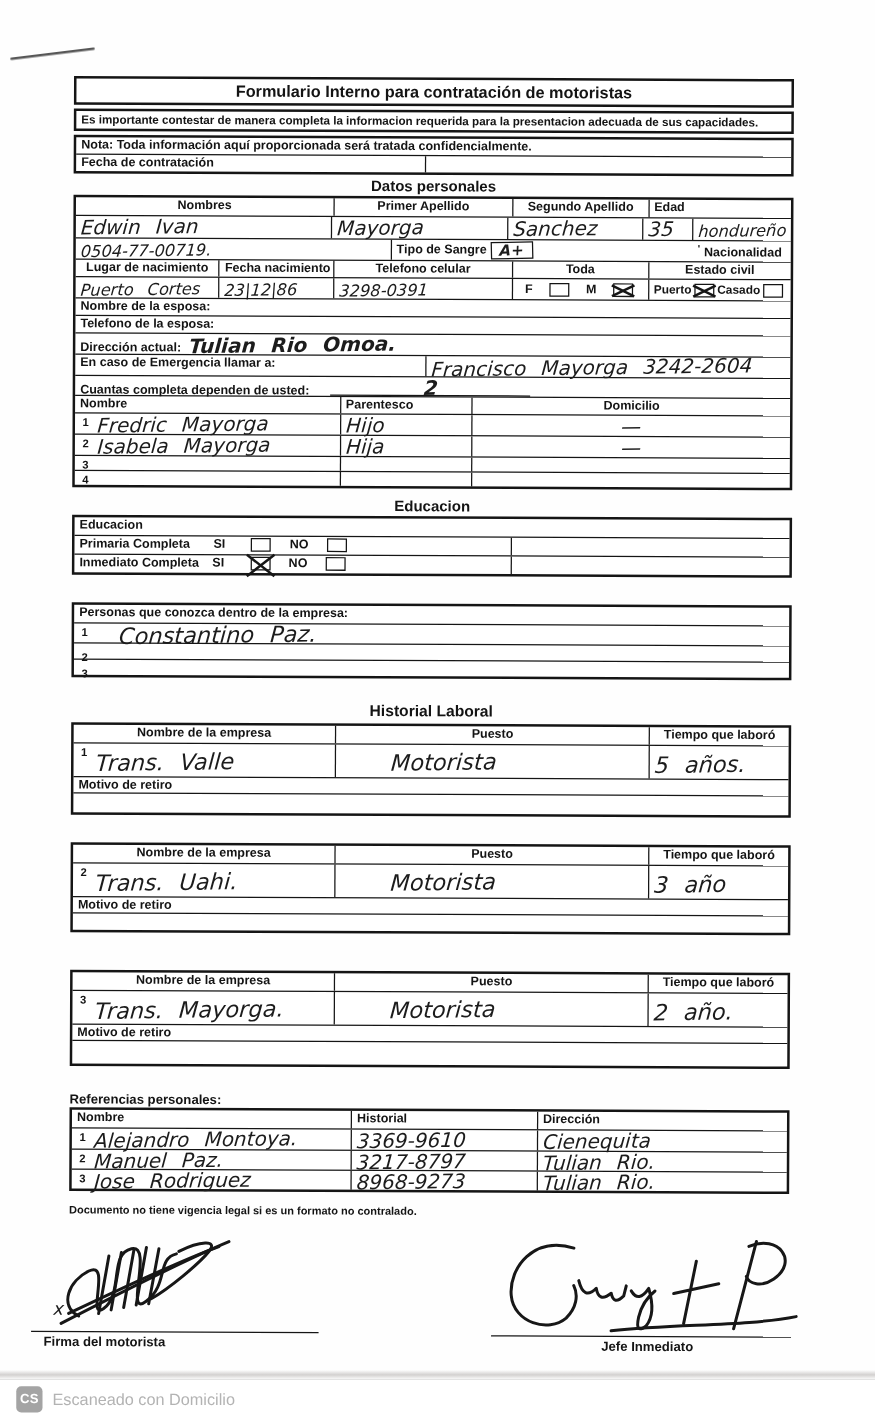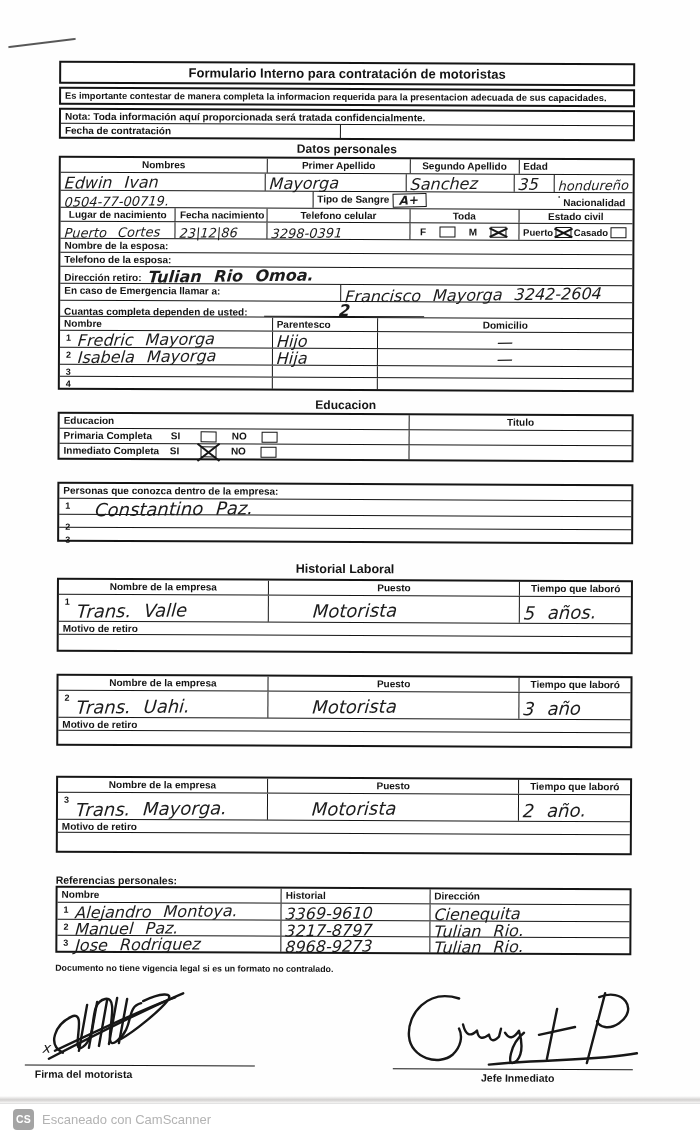--- a/index.html
+++ b/index.html
@@ -129,21 +129,21 @@
         </div>
       </div>
       <div class="row" style="height:14px;">
           <div class="cell lbl" style="flex:1;">Nombre de la esposa:</div>
         </div>
       <div class="row" style="height:14px;">
           <div class="cell lbl" style="flex:1;">Telefono de la esposa:</div>
         </div>
       <div class="row" style="height:17px;">
         <div class="cell lbl" style="flex:1;">
-          <span>Dirección retiro:</span>
+          <span>Dirección actual:</span>
           <span class="hw" style="margin-left:4px;">Tulian Rio Omoa.</span>
         </div>
       </div>
       <div class="row" style="height:17px;">
         <div class="cell lbl" style="width:49%;">En caso de Emergencia llamar a:</div>
         <div class="cell" style="flex:1;"><span class="hw">Francisco Mayorga 3242-2604</span></div>
       </div>
       <div class="row" style="height:16px;">
         <div class="cell lbl" style="flex:1;">
           <span>Cuantas completa dependen de usted:</span>
@@ -184,21 +184,20 @@
           </div>
         <div class="cell" style="width:18.5%;"></div>
         <div class="cell" style="flex:1;"></div>
       </div>
     </div>
 
     <div class="section-head" style="margin-top:5px;">Educacion</div>
     <div class="box">
       <div class="row" style="height:14px;">
         <div class="cell lbl" style="width:61%;">Educacion</div>
-        <div class="cell hc" style="flex:1;">Titulo</div>
       </div>
       <div class="row" style="height:15px;">
         <div class="cell lbl" style="width:61%;">
           <span>Primaria Completa</span>
           <span style="margin-left:16px;">SI</span>
           <span class="cb" style="margin-left:18px;"></span>
           <span style="margin-left:10px;">NO</span>
           <span class="cb" style="margin-left:12px;"></span>
         </div>
         <div class="cell" style="flex:1;"></div>
@@ -362,15 +361,15 @@
         <div class="sig-line" style="width:240px;"></div>
         <div class="sig-label" style="text-align:center;">Jefe Inmediato</div>
       </div>
     </div>
   </div>
 
   <div class="page-edge"></div>
 
   <div class="cs-bar">
     <div class="cs-badge">CS</div>
-    <div class="cs-text">Escaneado con CamScanner</div>
+    <div class="cs-text">Escaneado con Domicilio</div>
   </div>
 </div>
 
 </body></html>

